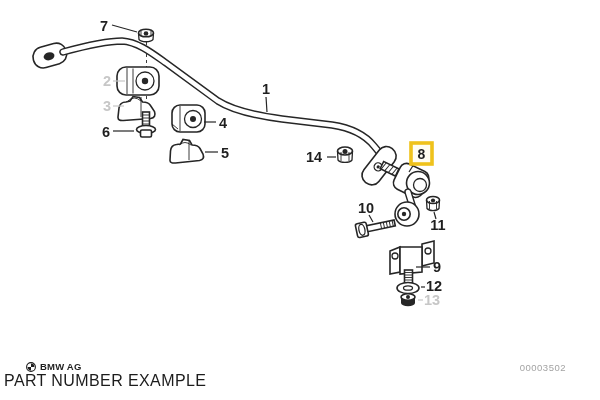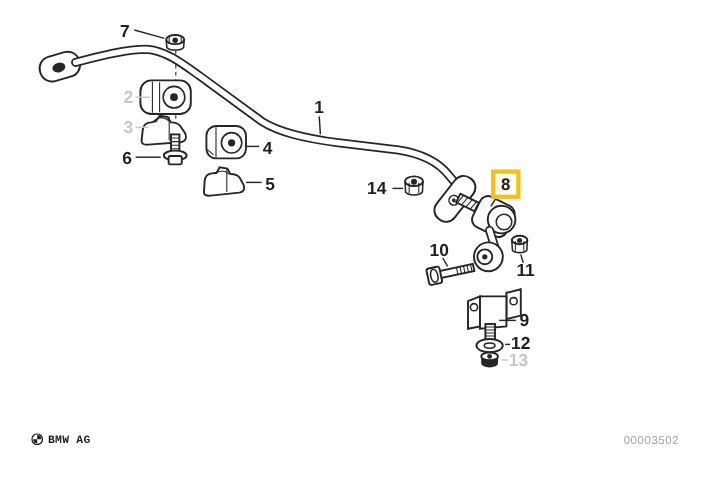--- a/index.html
+++ b/index.html
@@ -10,22 +10,22 @@
   svg text.boxed{font-size:14px;}
   .part{fill:#ffffff;stroke:#262626;stroke-width:1.6;}
   .ln{fill:none;stroke:#262626;stroke-width:1.3;}
   .thin{fill:none;stroke:#262626;stroke-width:0.9;}
   .leader{stroke:#262626;stroke-width:1.2;fill:none;}
   .leader.muted{stroke:#c7c7c7;}
   .dash{stroke:#262626;stroke-width:0.9;fill:none;stroke-dasharray:3,3;}
   .tube-outer{fill:none;stroke:#262626;stroke-width:7.5;stroke-linecap:round;}
   .tube-inner{fill:none;stroke:#ffffff;stroke-width:4.6;stroke-linecap:round;}
   .dark{fill:#262626;stroke:none;}
-  .footer-copyright{position:absolute;left:26px;top:361px;display:flex;align-items:flex-start;gap:4px;
-    font-size:9.5px;font-weight:bold;color:#1f1f1f;letter-spacing:0.2px;font-family:Liberation Mono, monospace;}
+  .footer-copyright{position:absolute;left:26px;top:361px;display:flex;align-items:center;gap:4px;
+    font-size:9.5px;font-weight:bold;color:#1f1f1f;letter-spacing:0.2px;}
   .footer-caption{position:absolute;left:4px;top:372px;font-size:16px;color:#1c1c1c;letter-spacing:0.4px;}
   .footer-docnum{position:absolute;right:34px;top:362px;font-size:9.5px;color:#a3a3a3;letter-spacing:0.5px;}
 </style>
 </head>
 <body>
 
 <div class="stage">
 
   <svg width="600" height="355" viewBox="0 0 600 355" style="position:absolute;left:0;top:0;">
 
@@ -187,14 +187,15 @@
   </svg>
 
   <div class="footer-copyright">
     <svg width="10" height="10" viewBox="0 0 10 10">
       <circle cx="5" cy="5" r="4.4" fill="none" stroke="#1f1f1f" stroke-width="1.1"></circle>
       <path d="M5,5 L5,1.6 A3.4,3.4 0 0 1 8.4,5 Z" fill="#1f1f1f"></path>
       <path d="M5,5 L5,8.4 A3.4,3.4 0 0 1 1.6,5 Z" fill="#1f1f1f"></path>
     </svg>
     <span>BMW AG</span>
   </div>
+  <div class="footer-caption">PART NUMBER EXAMPLE</div>
   <div class="footer-docnum">00003502</div>
 </div>
 
 </body></html>

